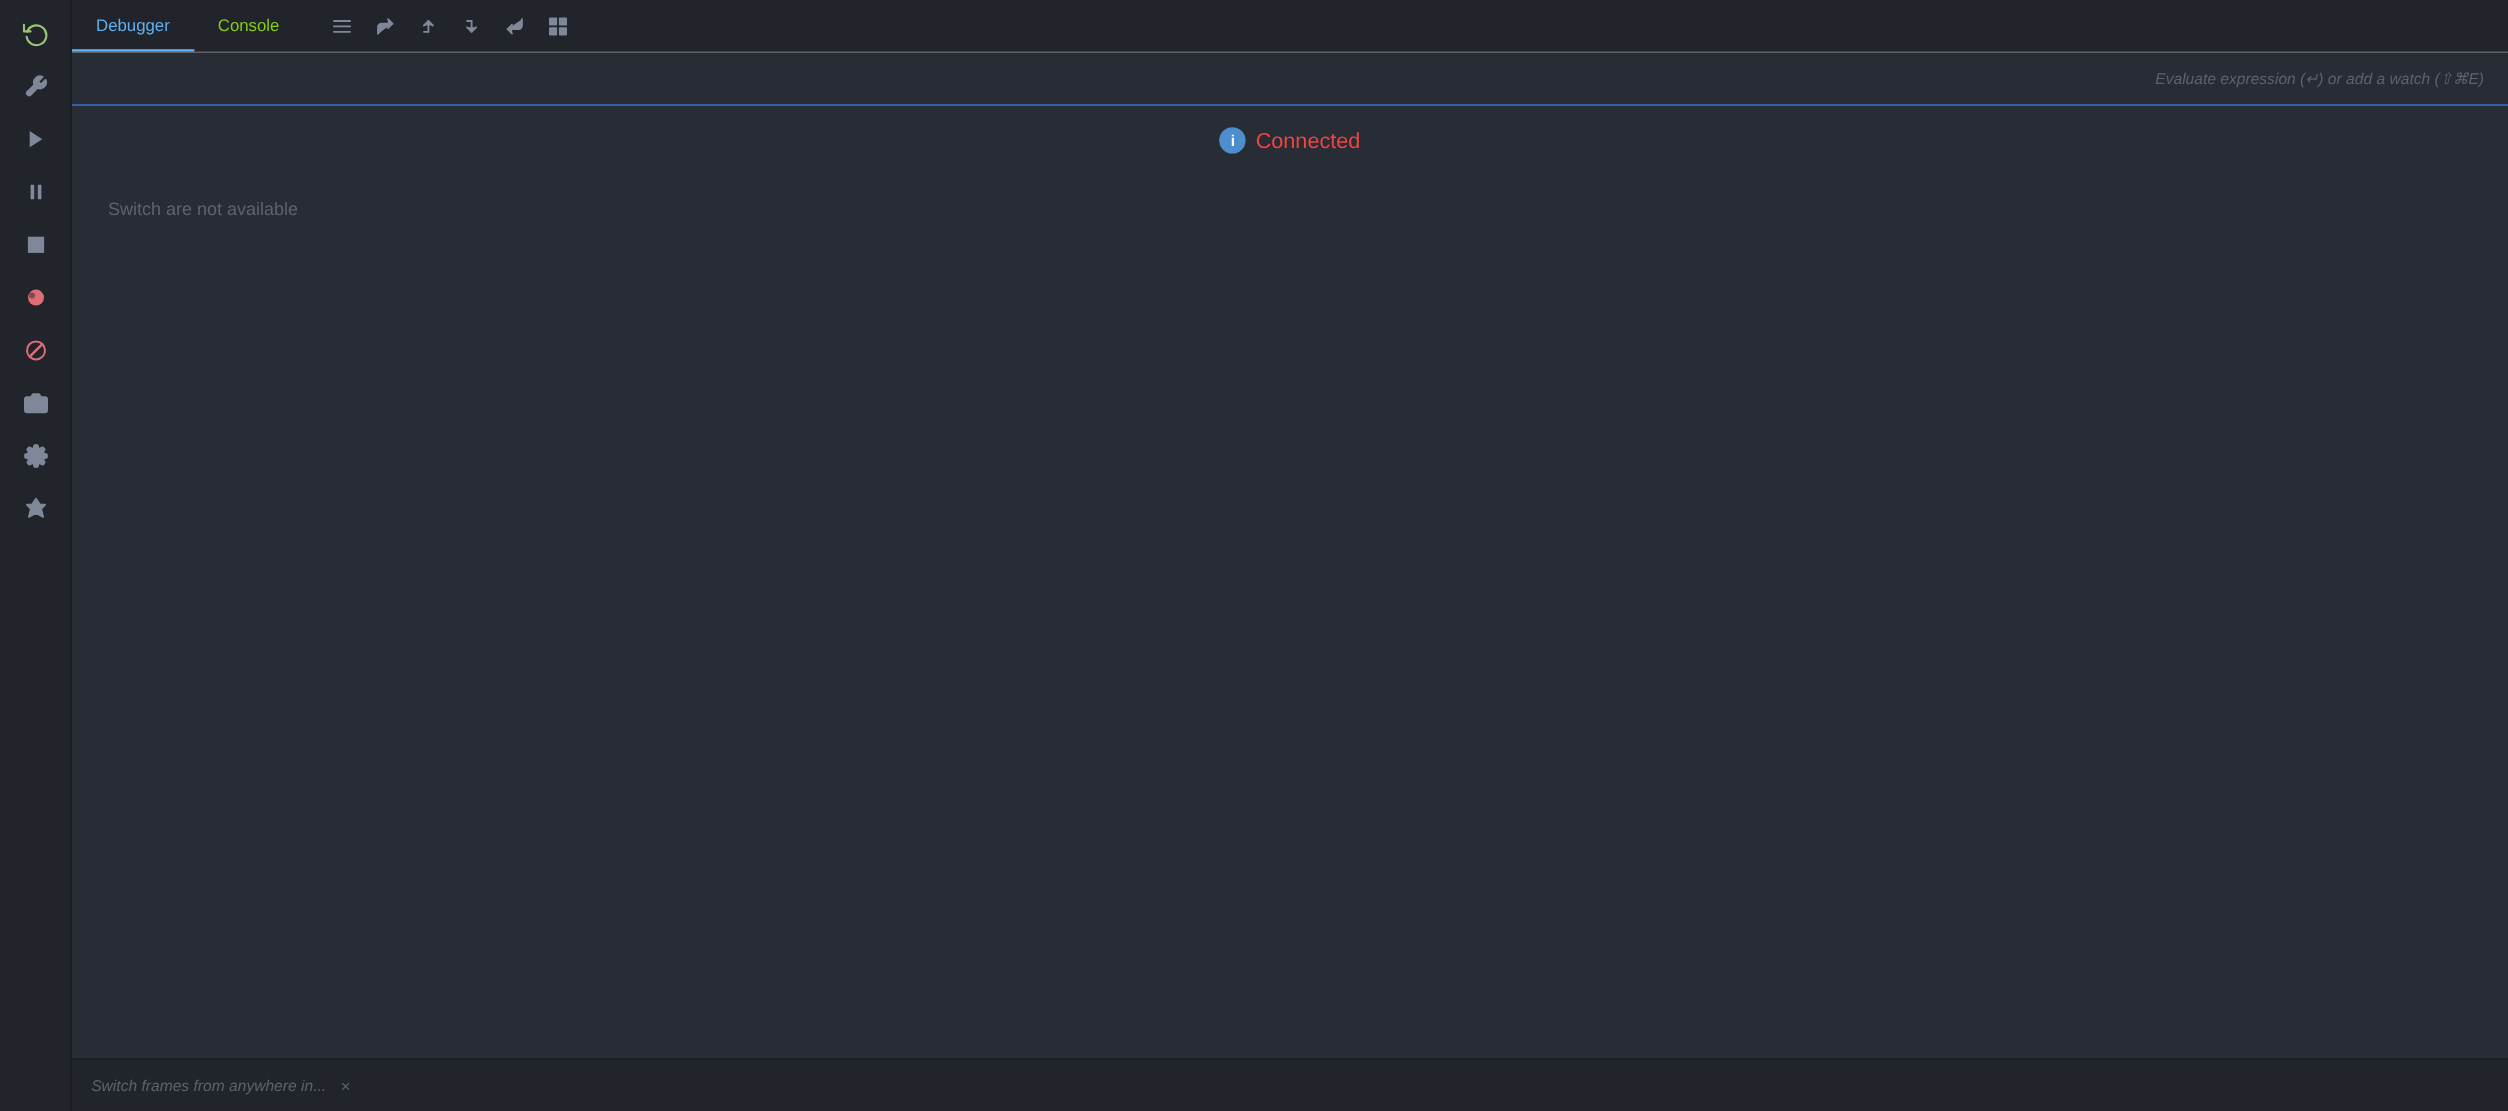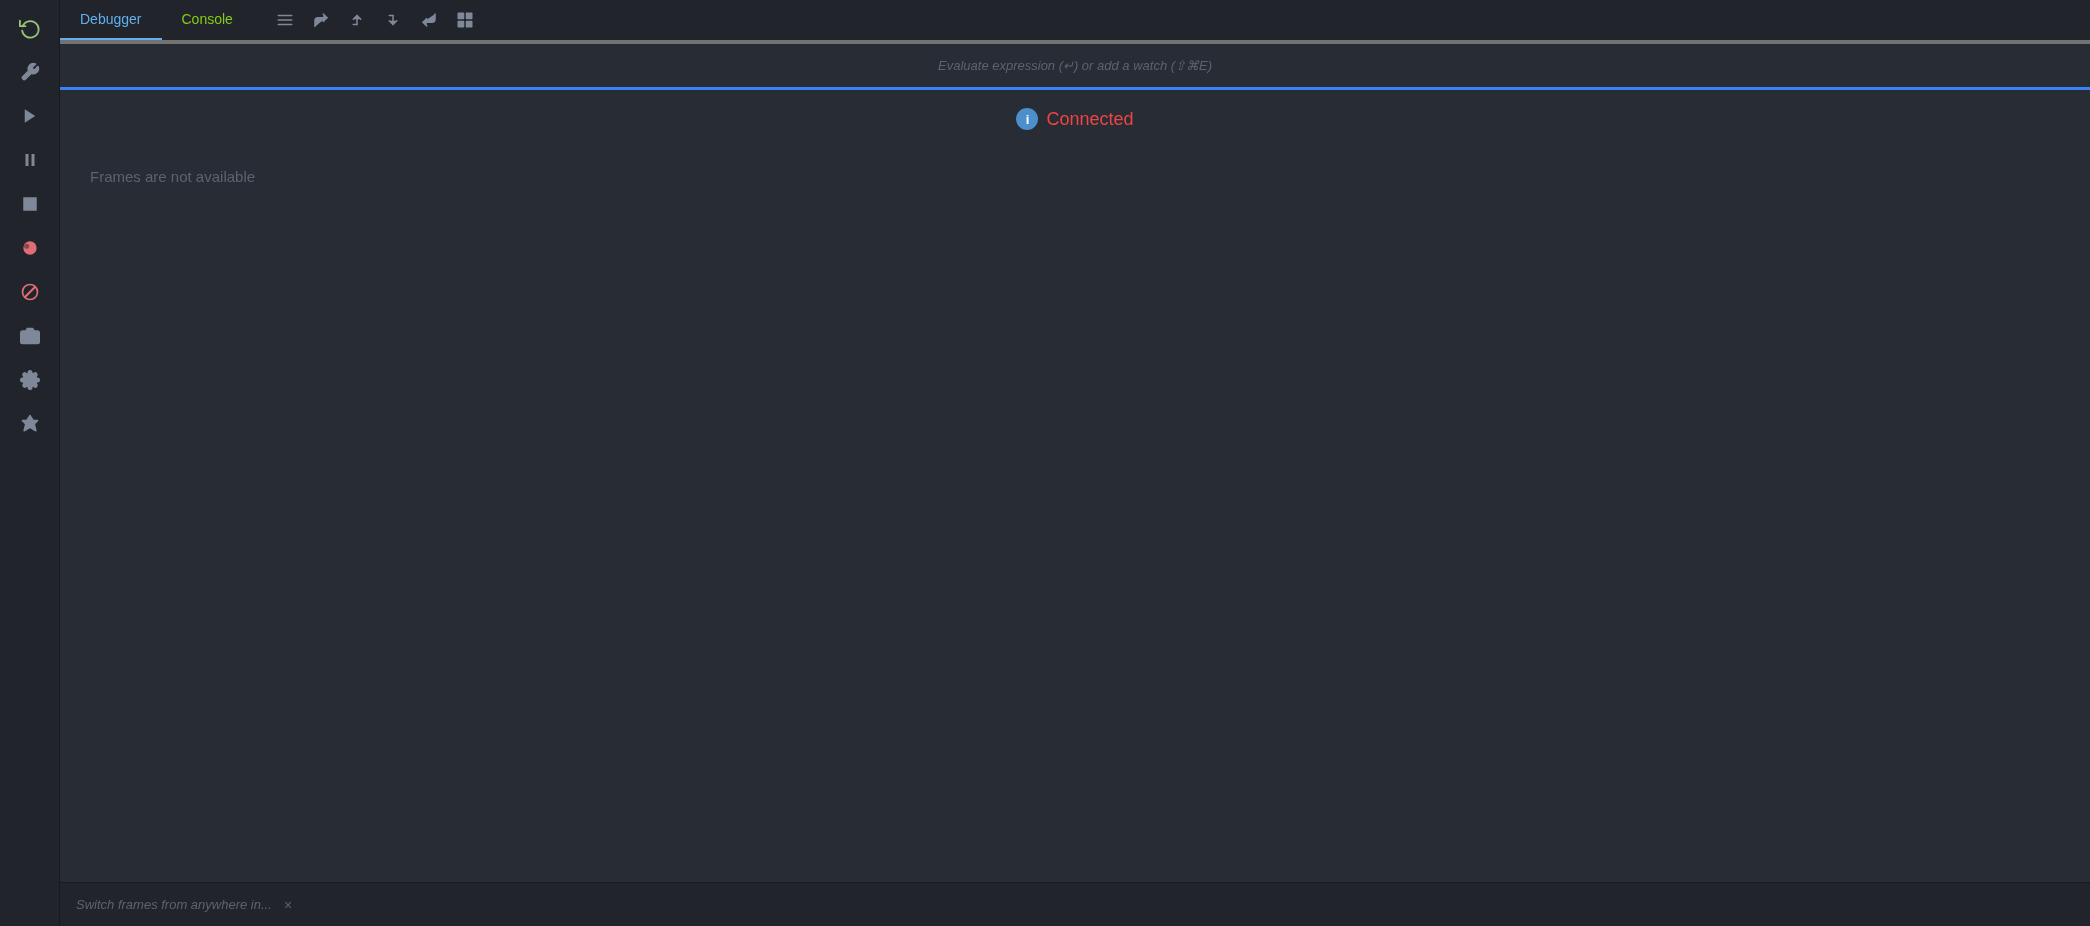--- a/index.html
+++ b/index.html
@@ -46,21 +46,21 @@
       display: flex;
       flex-direction: column;
       background: #282c34;
     }
 
     
     .tab-bar {
       display: flex;
       align-items: center;
       background: #21252b;
-      border-bottom: 4px solid #737373;
+      border-bottom: 1px solid #737373;
       padding: 0;
       height: 44px;
       flex-shrink: 0;
     }
 
     .tab {
       display: flex;
       align-items: center;
       height: 100%;
       padding: 0 20px;
@@ -100,25 +100,25 @@
       flex: 1;
       display: flex;
       flex-direction: column;
       overflow: hidden;
       position: relative;
     }
 
     
     .eval-bar {
       padding: 14px 20px;
-      border-bottom: 3px solid #3b82f6;
+      border-bottom: 1px solid #3b82f6;
       color: #5c6370;
       font-size: 13px;
       font-style: italic;
-      text-align: center;
+      text-align: right;
     }
 
     
     .connected-status {
       display: flex;
       align-items: center;
       justify-content: center;
       gap: 8px;
       padding: 18px;
       font-size: 18px;
@@ -324,21 +324,21 @@
     <div class="eval-bar">
       <span>Evaluate expression (↵) or add a watch (⇧⌘E)</span>
     </div>
 
     <div class="connected-status">
       <div class="info-icon">i</div>
       <span style="font-size:18px; color: #ef4444;">Connected</span>
     </div>
 
     <div class="frames-section">
-      <span class="frames-label">Frames are not available</span>
+      <span class="frames-label">Switch are not available</span>
     </div>
 
     <div class="bottom-bar">
       <span class="bottom-text">Switch frames from anywhere in...</span>
       <span class="bottom-close">×</span>
     </div>
 
   </div>
 </div>
 

